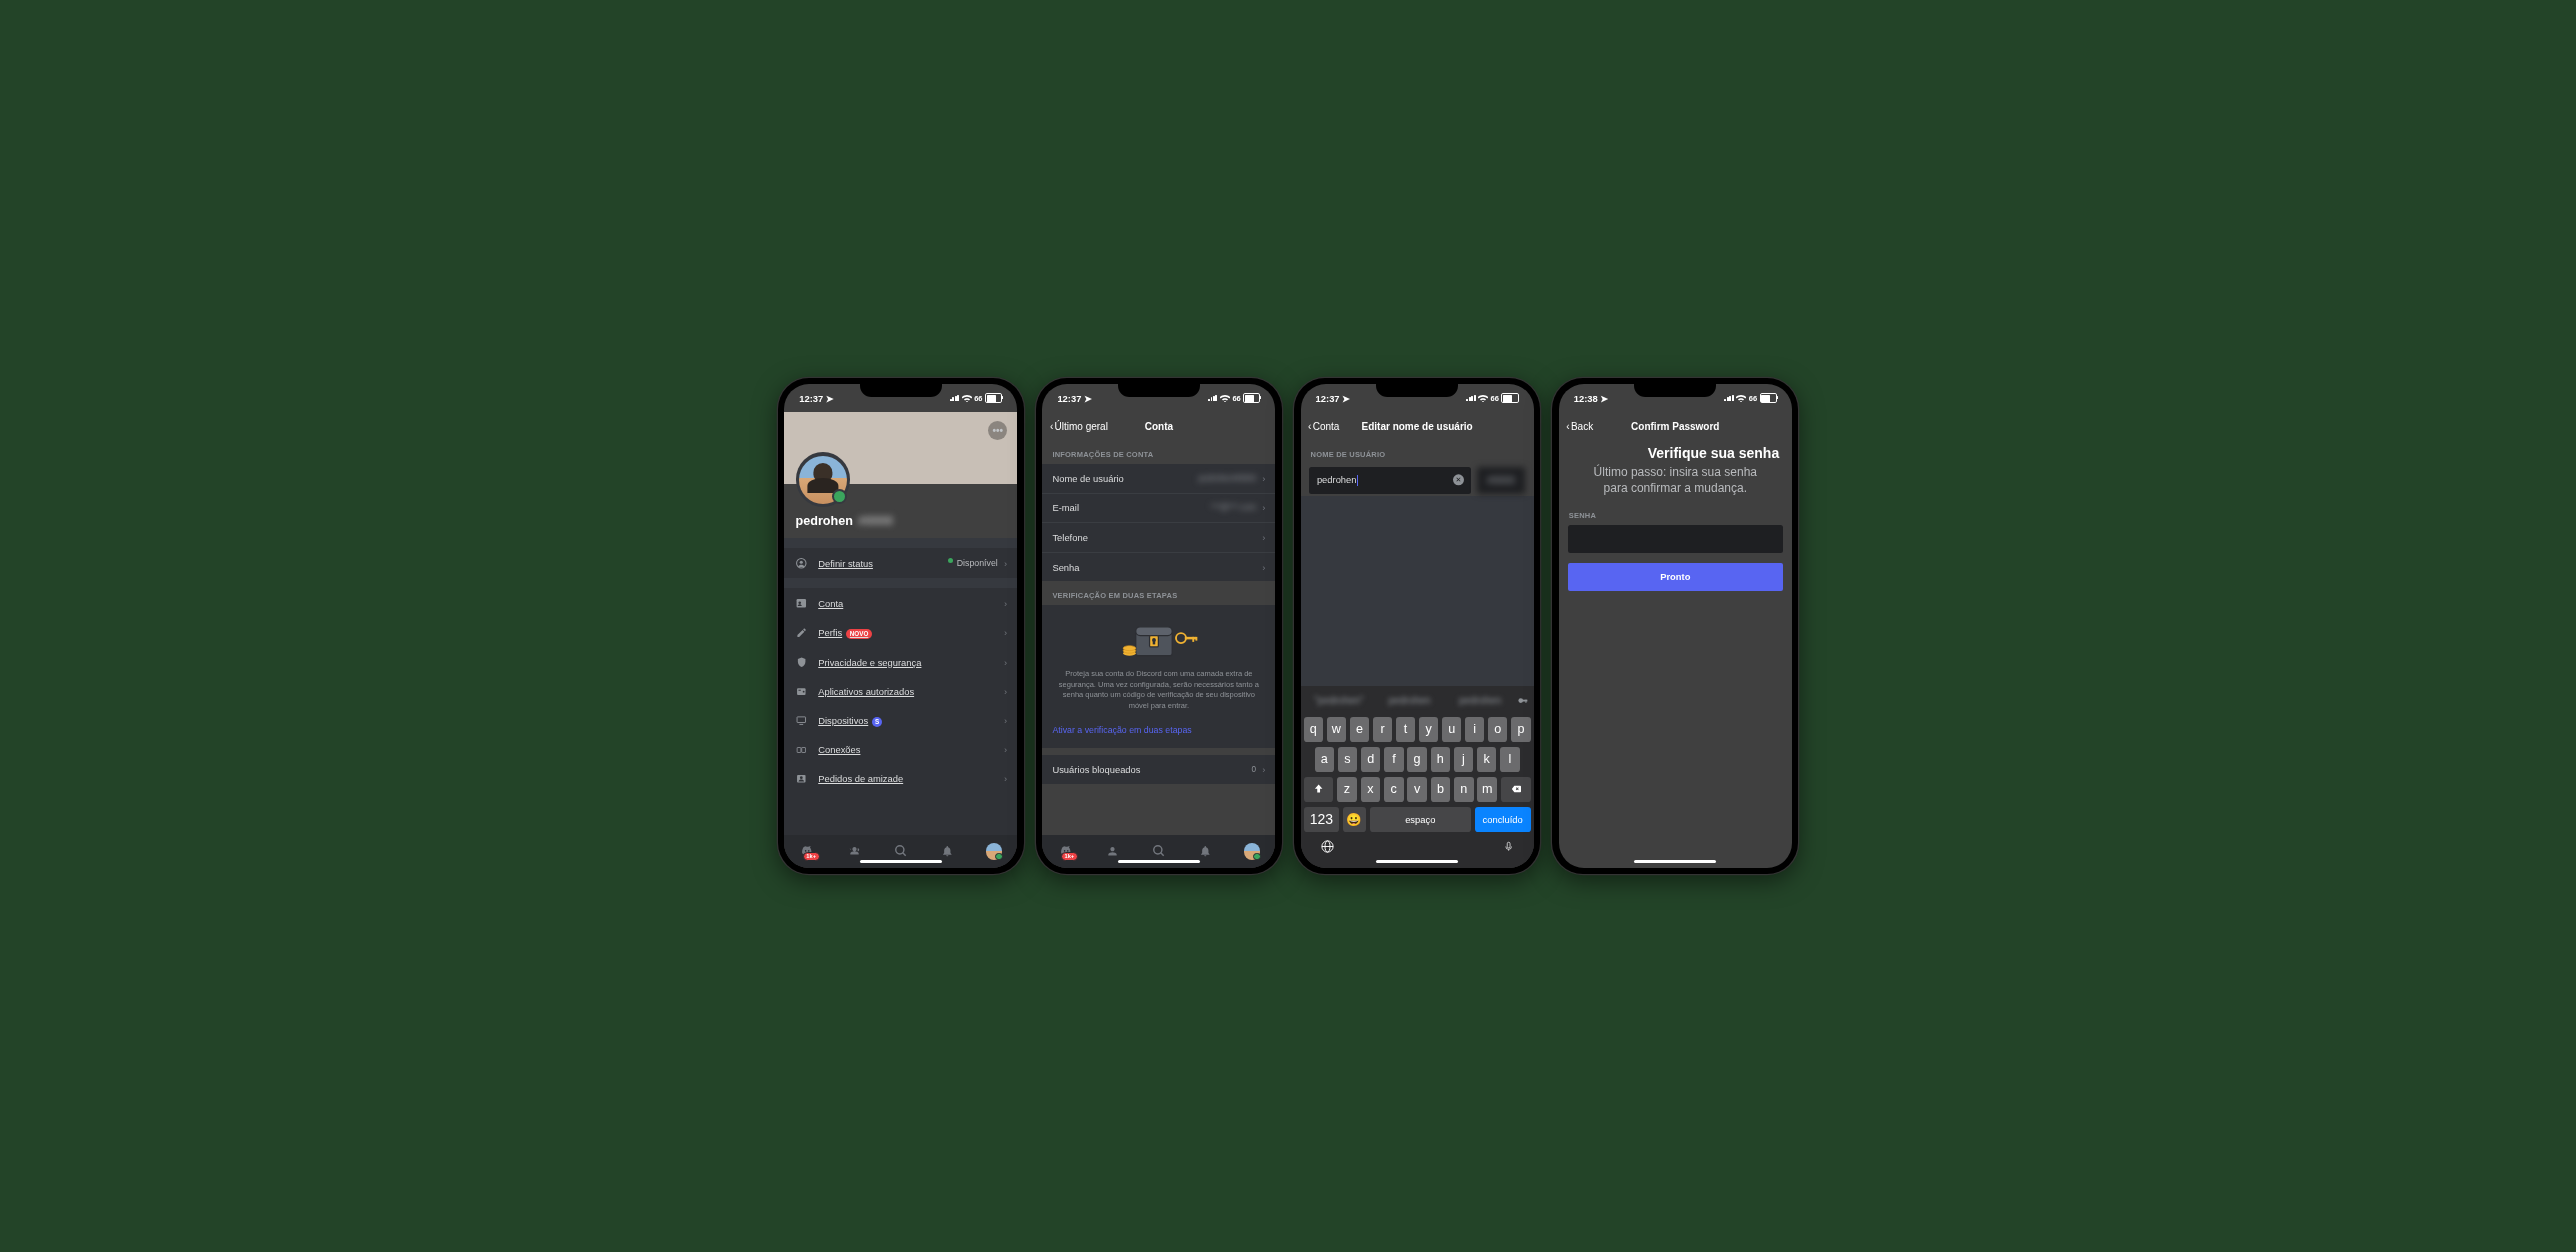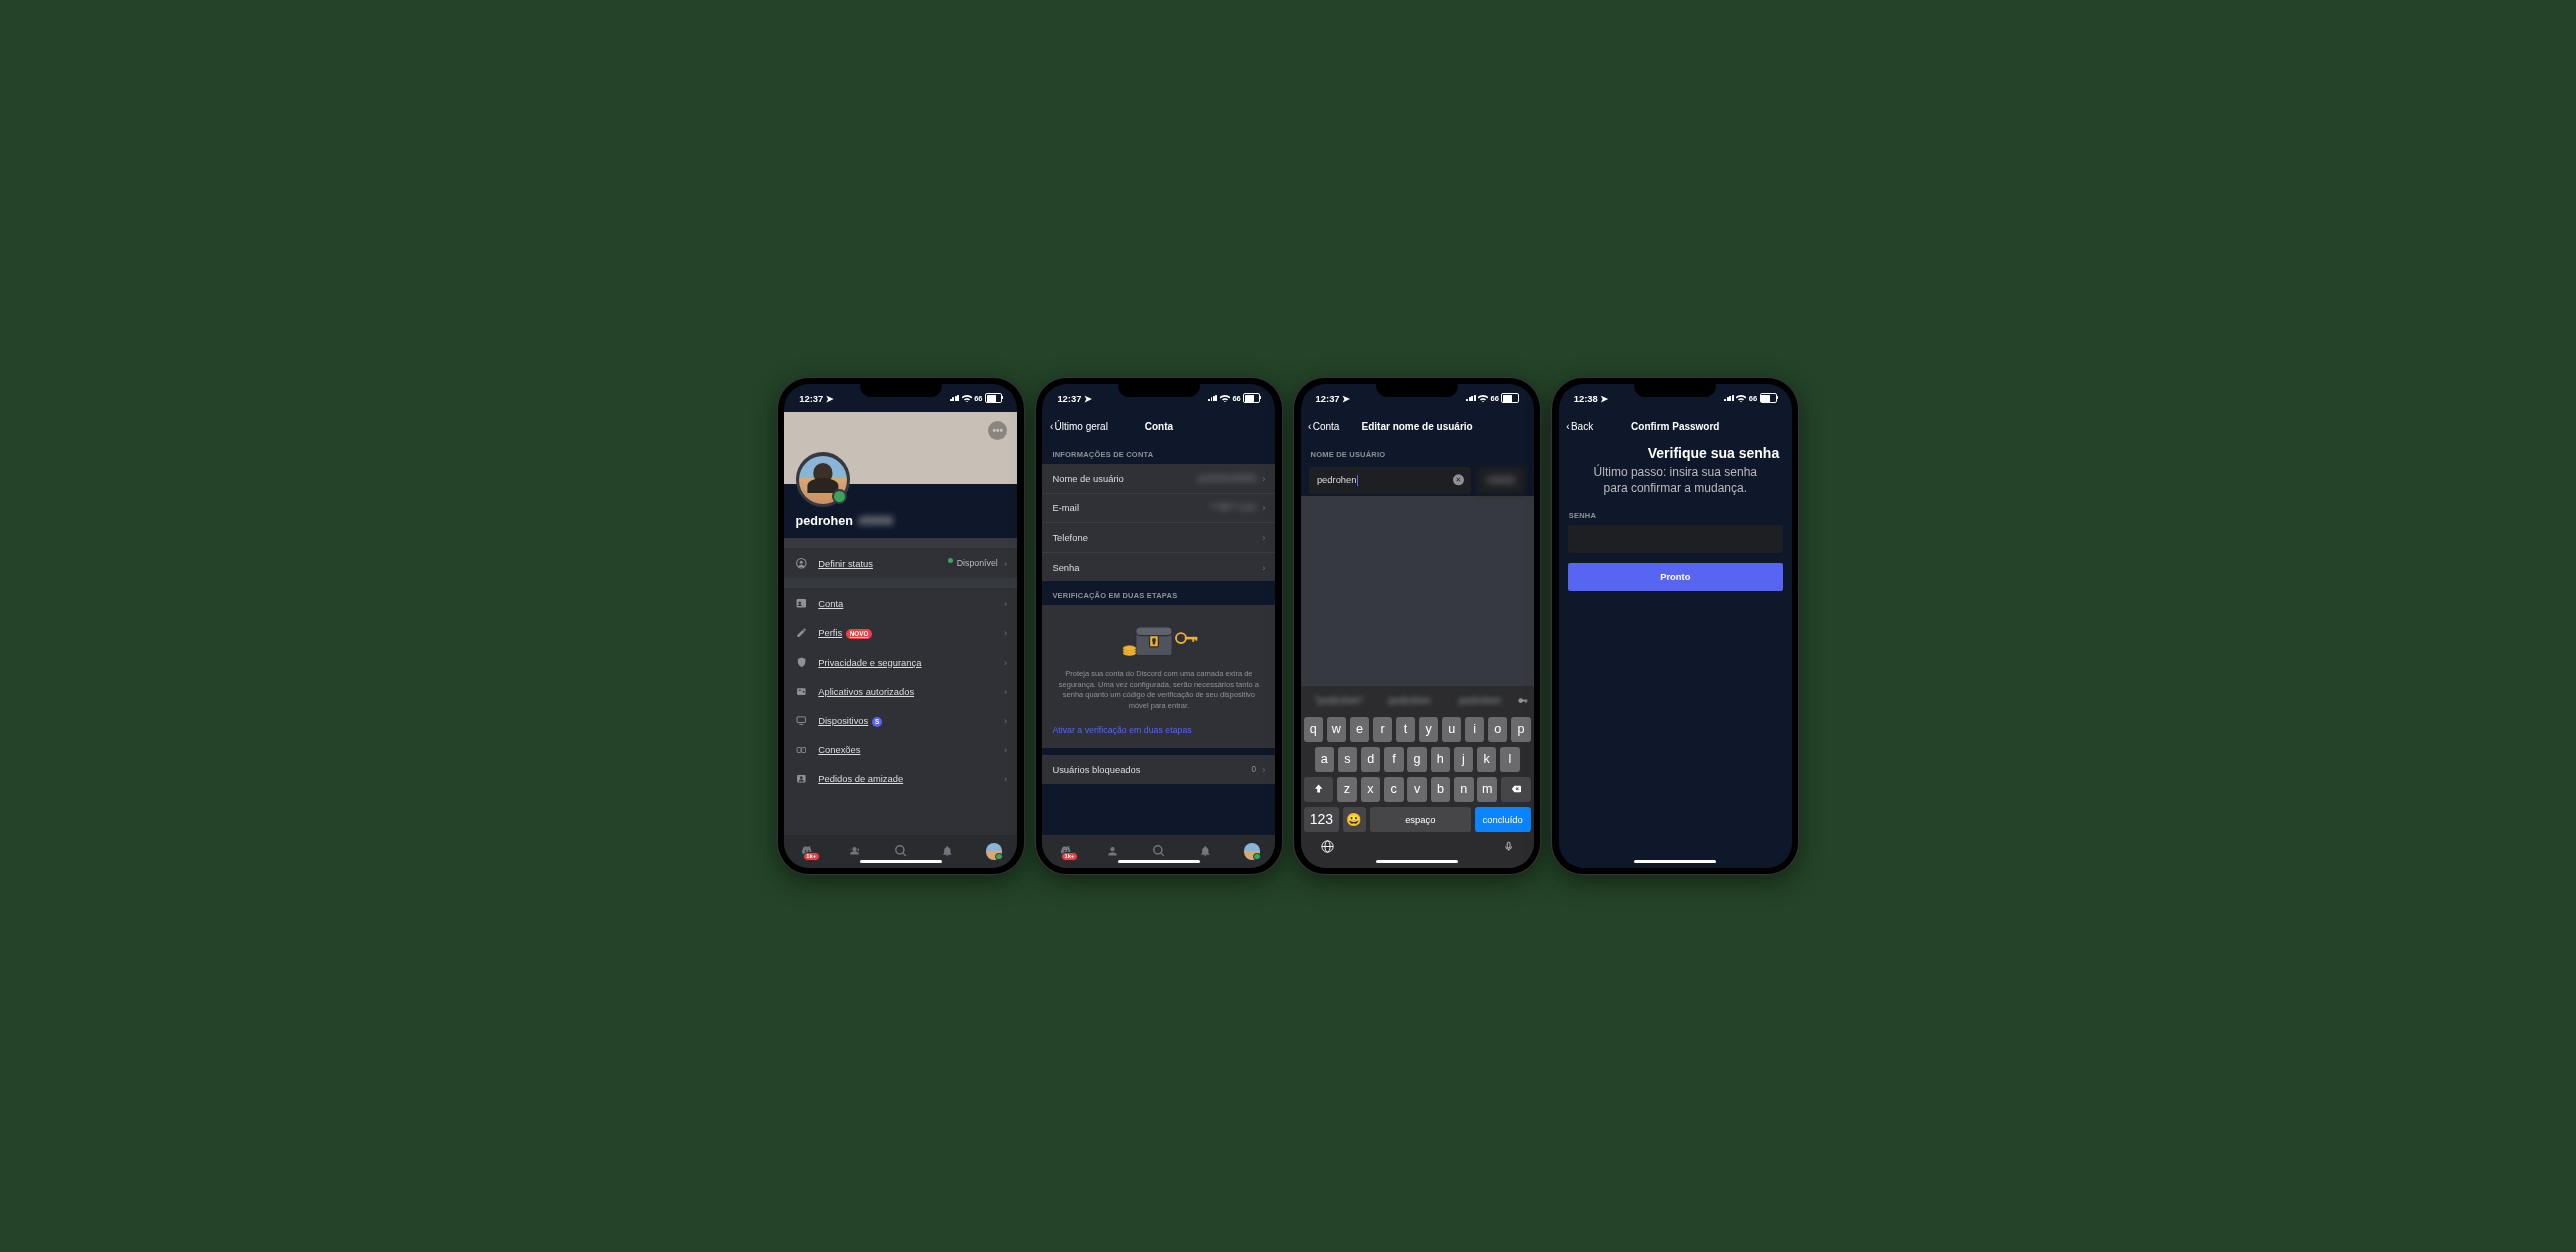--- a/index.html
+++ b/index.html
@@ -19,21 +19,21 @@
     height: 484px;
     background: #000;
     border-radius: 31px;
     padding: 6.3px;
     position: relative;
     box-shadow: 0 0 0 1.3px #333, 0 6.3px 25px rgba(0,0,0,0.5);
   }
   .screen {
     width: 100%;
     height: 100%;
-    background: #0f172a;
+    background: #404040;
     border-radius: 25px;
     overflow: hidden;
     position: relative;
     display: flex;
     flex-direction: column;
   }
   .notch {
     position: absolute;
     top: 0;
     left: 50%;

